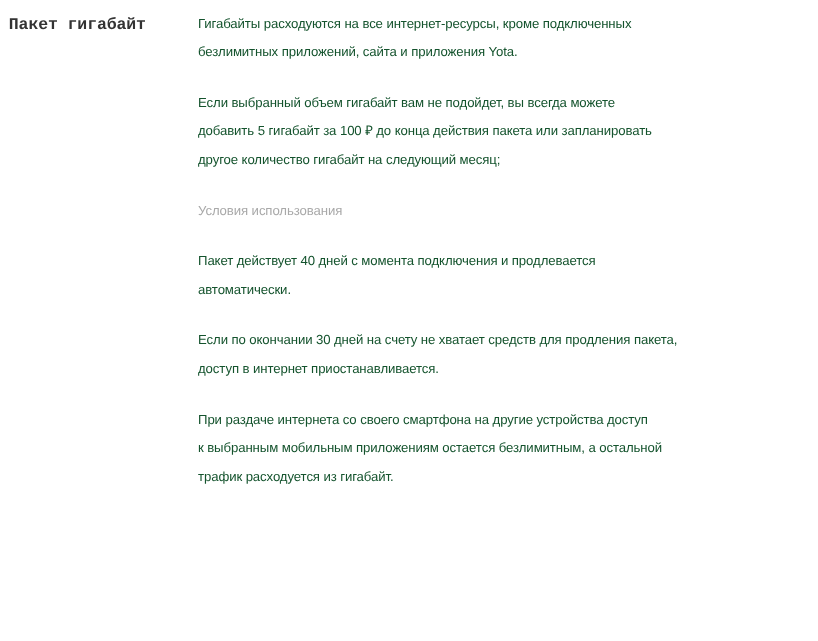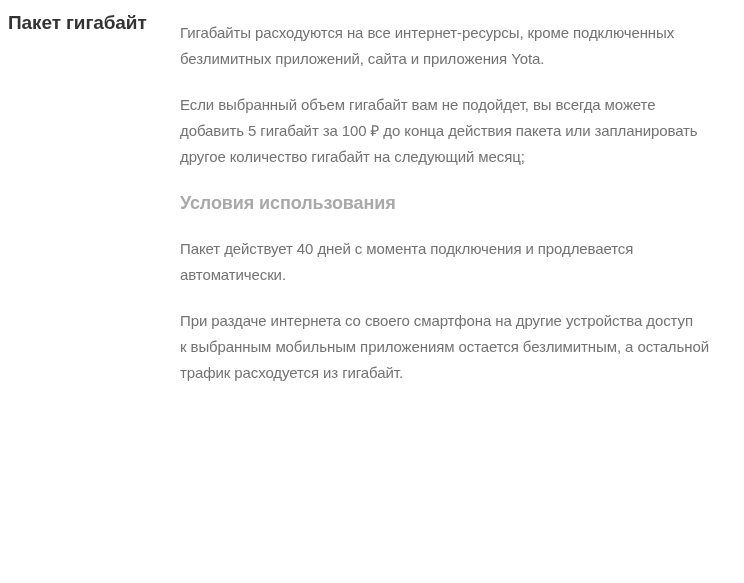--- a/index.html
+++ b/index.html
@@ -21,42 +21,43 @@
     width: 744px;
   }
   .label-col {
     width: 172px;
     flex-shrink: 0;
     box-sizing: border-box;
   }
   .label-col .section-title {
     margin: 0;
     padding-top: 4px;
-    font-size: 19px;
+    font-size: 15px;
     font-weight: bold;
     line-height: 22px;
     color: #333333;
     letter-spacing: -0.1px;
+    font-family: Liberation Mono, monospace;
   }
   .content-col {
     flex: 1;
     min-width: 0;
   }
   .content-col p {
-    margin: 12px 0 20px 0;
-    font-size: 15px;
+    margin: 0 0 20px 0;
+    font-size: 12px;
     line-height: 26px;
-    color: #737373;
+    color: #14532d;
     white-space: pre-line;
     letter-spacing: -0.1px;
   }
   .content-col .subheading {
     margin: 0 0 20px 0;
-    font-size: 18px;
-    font-weight: bold;
+    font-size: 12px;
+    font-weight: normal;
     line-height: 26px;
     color: #a9a9a9;
     letter-spacing: -0.1px;
   }
 </style>
 </head>
 <body>
 
 <div class="section">
   <div class="label-col">
@@ -64,17 +65,19 @@
   </div>
   <div class="content-col">
     <p>Гигабайты расходуются на все интернет-ресурсы, кроме подключенных
 безлимитных приложений, сайта и приложения Yota.</p>
     <p>Если выбранный объем гигабайт вам не подойдет, вы всегда можете
 добавить 5 гигабайт за 100 ₽ до конца действия пакета или запланировать
 другое количество гигабайт на следующий месяц;</p>
     <h4 class="subheading">Условия использования</h4>
     <p>Пакет действует 40 дней с момента подключения и продлевается
 автоматически.</p>
+    <p>Если по окончании 30 дней на счету не хватает средств для продления пакета,
+доступ в интернет приостанавливается.</p>
     <p>При раздаче интернета со своего смартфона на другие устройства доступ
 к выбранным мобильным приложениям остается безлимитным, а остальной
 трафик расходуется из гигабайт.</p>
   </div>
 </div>
 
 </body></html>

